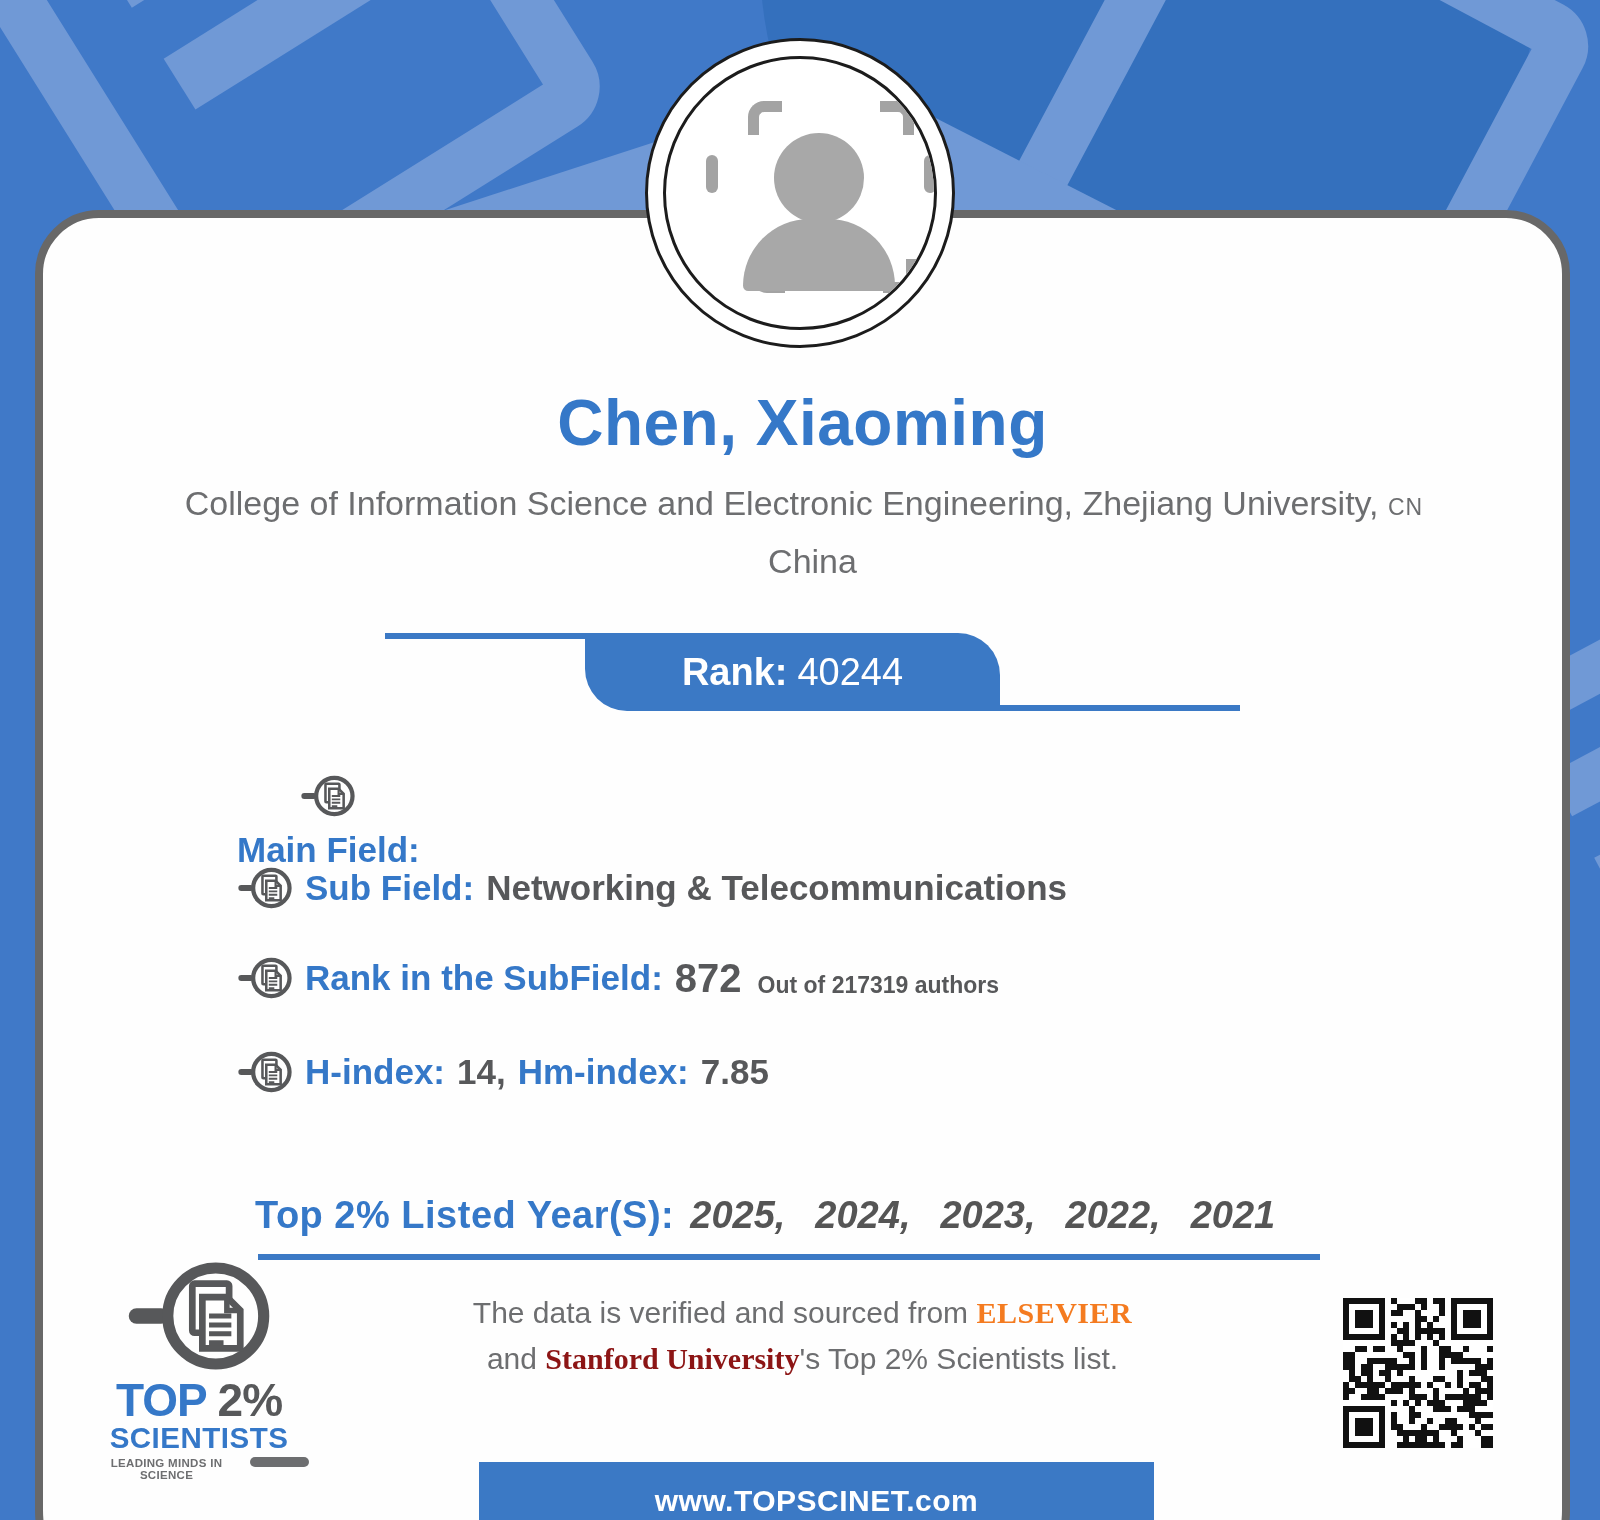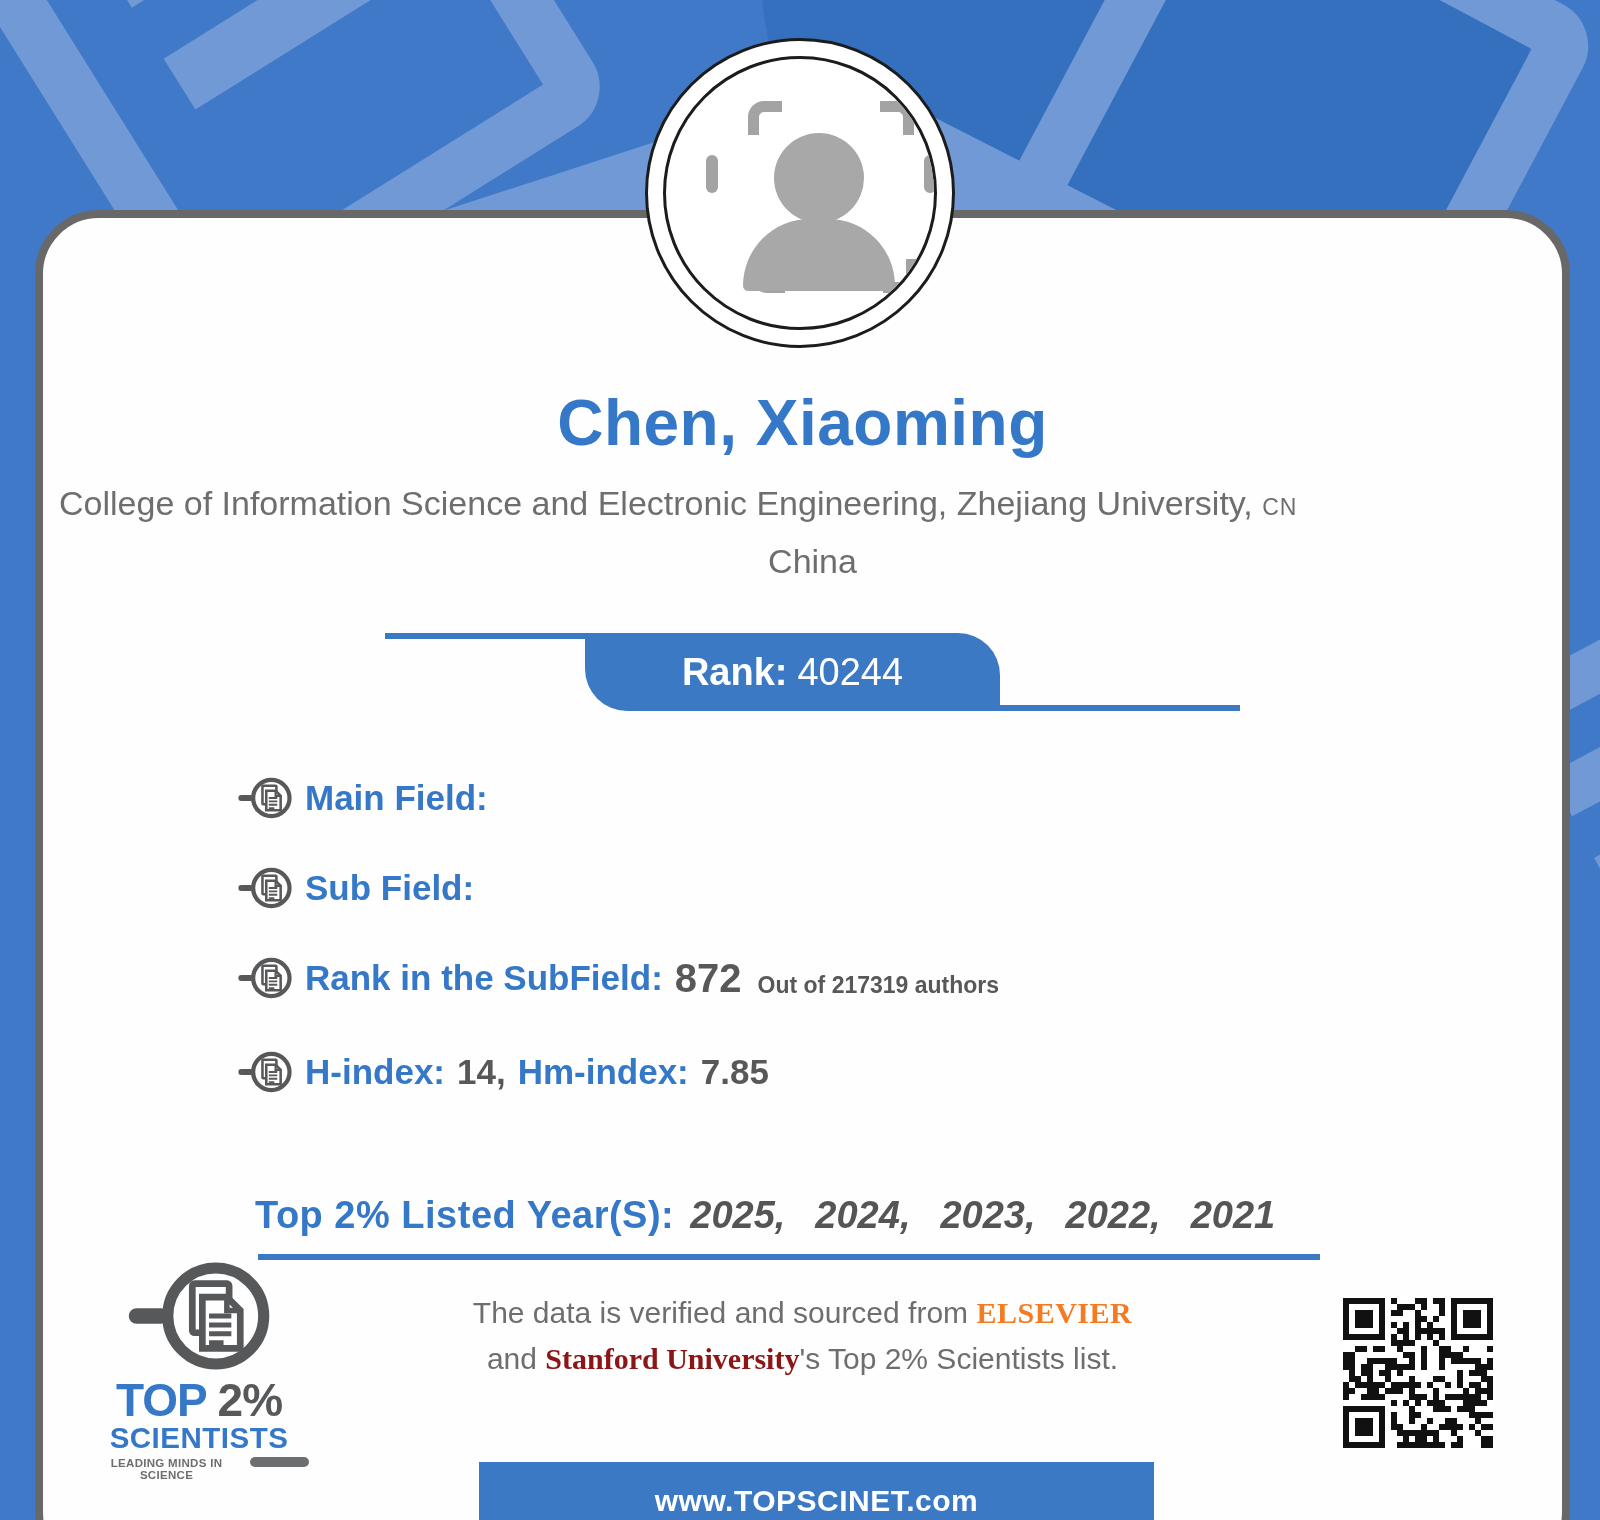--- a/index.html
+++ b/index.html
@@ -24,34 +24,34 @@
   .mark{position:absolute;width:34px;height:34px;border:0 solid var(--mark-gray);}
   .m-tl{left:82px;top:42px;border-top-width:11px;border-left-width:11px;border-top-left-radius:16px;}
   .m-tr{left:214px;top:42px;border-top-width:11px;border-right-width:11px;border-top-right-radius:16px;}
   .m-bl{left:85px;top:200px;border-bottom-width:11px;border-left-width:11px;border-bottom-left-radius:16px;}
   .m-br{left:217px;top:200px;border-bottom-width:11px;border-right-width:11px;border-bottom-right-radius:16px;}
   .m-ml,.m-mr{width:12px;height:38px;border:none;background:var(--mark-gray);border-radius:6px;}
   .m-ml{left:40px;top:96px;} .m-mr{left:258px;top:96px;}
   
   .name{position:absolute;top:168px;left:0;right:0;text-align:center;
     font-size:64px;font-weight:bold;color:var(--label-blue);letter-spacing:.5px;}
-  .affil{position:absolute;top:266px;left:16px;right:0;
+  .affil{position:absolute;top:266px;left:3px;right:0;text-align:center;
     font-size:34px;color:var(--text-gray);}
   .affil .cc{font-size:23px;letter-spacing:1px;}
   .country{position:absolute;top:324px;left:0;right:0;text-align:center;font-size:34px;color:var(--text-gray);padding-left:20px;}
   
   .rank-banner{position:absolute;left:542px;top:415px;width:415px;height:78px;
     background:var(--accent-blue);border-radius:0 42px 0 42px;
     text-align:center;line-height:78px;font-size:38px;color:#fff;}
   .rank-banner::before{content:"";position:absolute;right:100%;top:0;width:200px;height:6px;background:var(--accent-blue);}
   .rank-banner::after{content:"";position:absolute;left:100%;bottom:0;width:240px;height:6px;background:var(--accent-blue);}
   .rank-banner b{font-weight:bold;margin-right:10px;}
   
   .detail-row{position:absolute;left:194px;height:48px;display:flex;align-items:center;gap:12px;white-space:nowrap;}
-  .r0{top:556px;} .r1{top:646px;} .r2{top:736px;} .r3{top:830px;}
+  .r0{top:556px;flex-direction:column;} .r1{top:646px;} .r2{top:736px;} .r3{top:830px;}
   .row-icon{width:56px;height:44px;color:var(--value-gray);flex:0 0 auto;}
   .lbl{font-size:35px;font-weight:bold;color:var(--label-blue);}
   .val{font-size:35px;font-weight:bold;color:var(--value-gray);}
   .r2 .val{font-size:40px;}
   .note{font-size:23px;font-weight:bold;color:var(--value-gray);margin-top:14px;margin-left:4px;}
   
   .years-line{position:absolute;left:212px;top:944px;white-space:nowrap;font-size:38px;margin-top:32px;}
   .years-label{color:var(--label-blue);font-weight:bold;letter-spacing:.5px;margin-right:16px;}
   .year{color:#555;font-weight:bold;font-style:italic;margin-right:30px;}
   .year:last-child{margin-right:0;}
@@ -141,20 +141,21 @@
         <use href="#magdoc"></use>
       </svg>
     <span class="lbl">Main Field:</span>
   </div>
 
   <div class="detail-row r1">
     <svg class="row-icon" viewBox="0 0 130 104">
         <use href="#magdoc"></use>
       </svg>
     <span class="lbl">Sub Field:</span>
+    <span class="val">Networking &amp; Telecommunications</span>
   </div>
 
   <div class="detail-row r2">
     <svg class="row-icon" viewBox="0 0 130 104">
         <use href="#magdoc"></use>
       </svg>
     <span class="lbl">Rank in the SubField:</span>
     <span class="val">872</span>
     <span class="note">Out of 217319 authors</span>
   </div>

